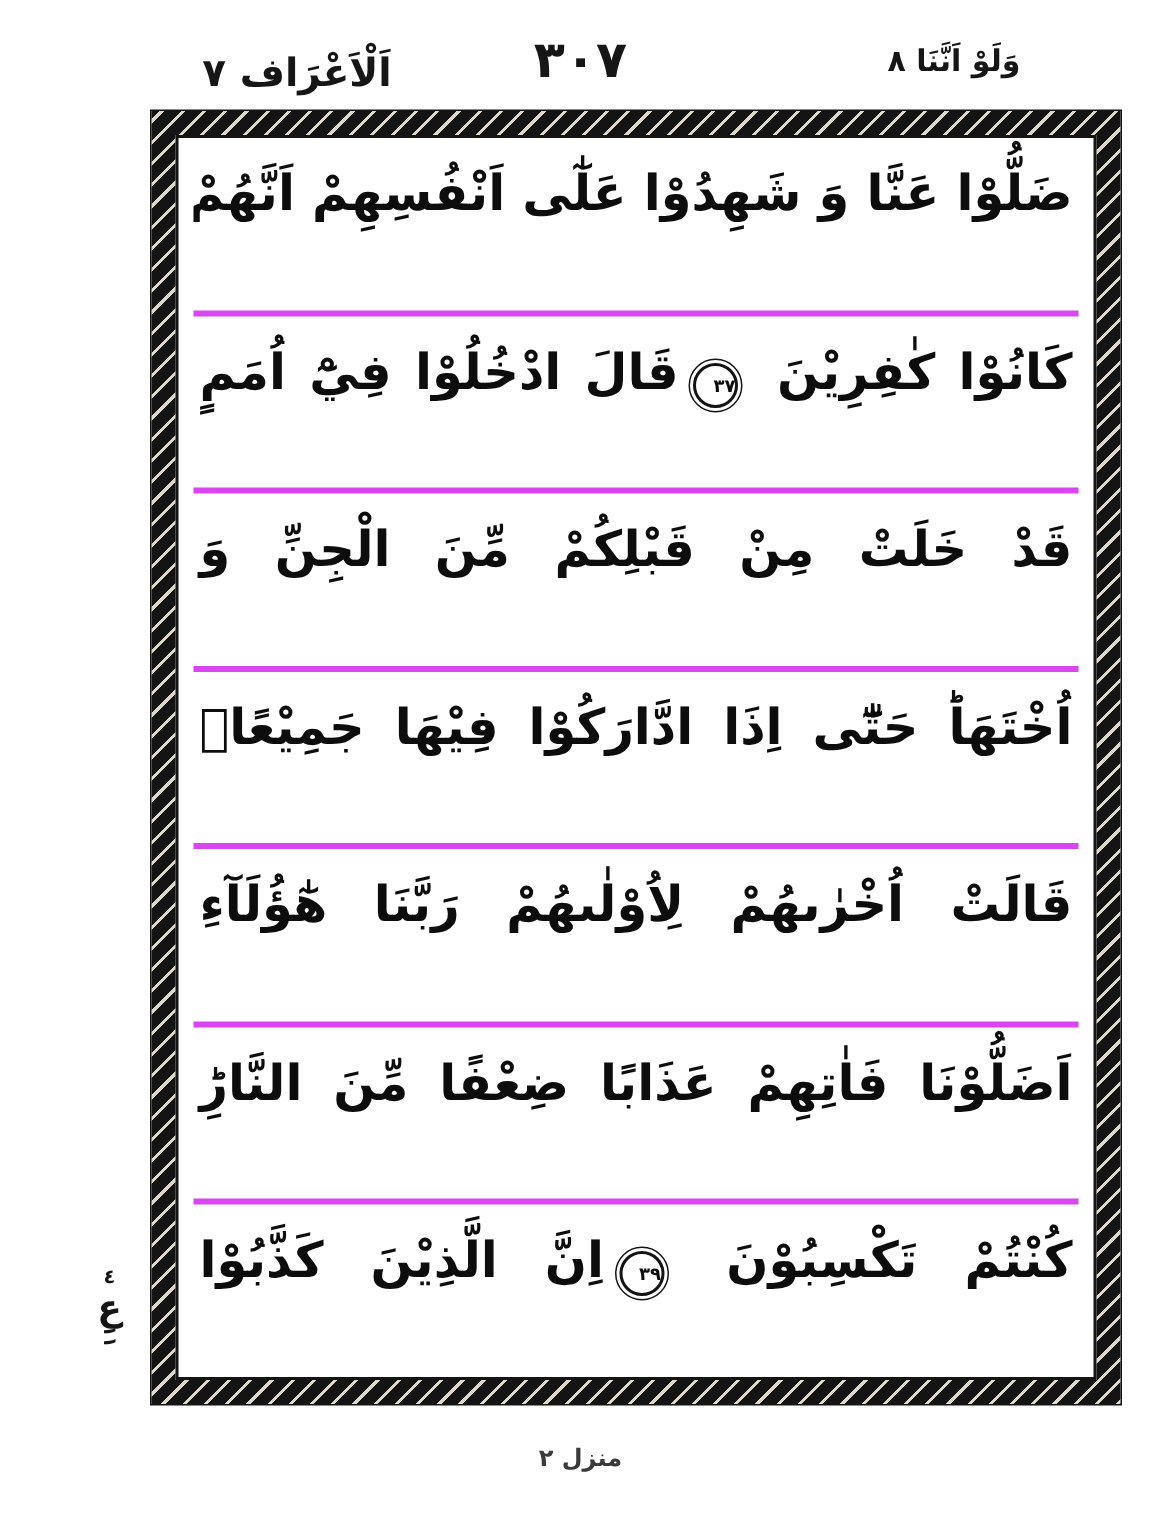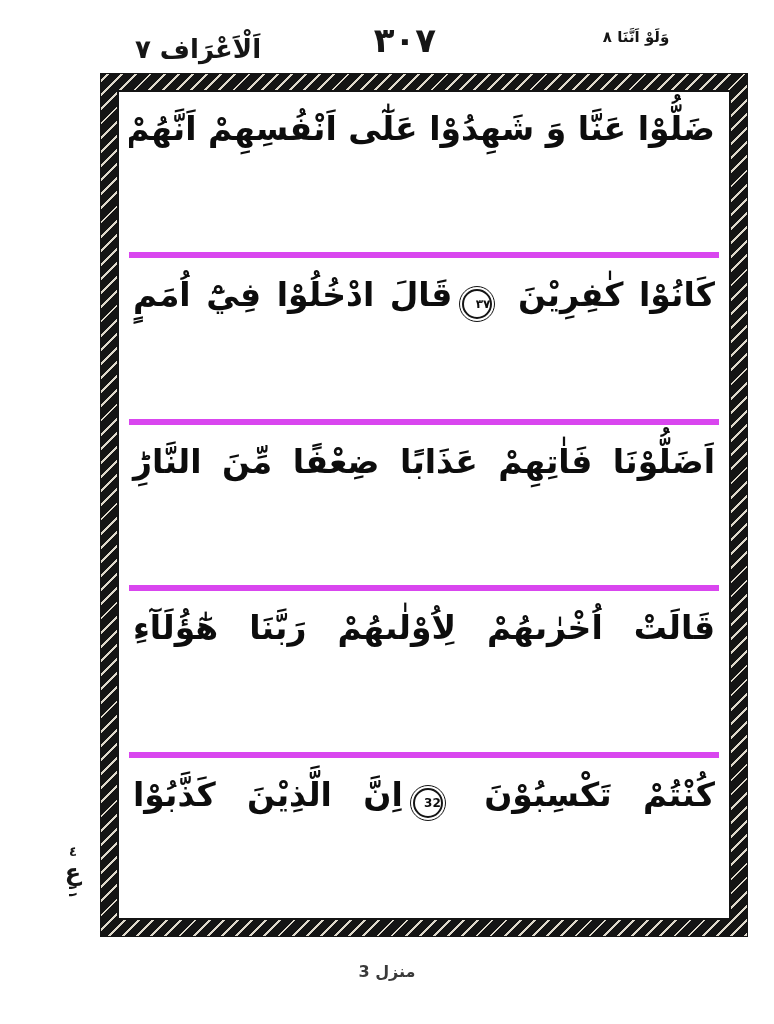--- a/index.html
+++ b/index.html
@@ -15,22 +15,22 @@
 
   
   .hdr {
     position: absolute;
     direction: rtl;
     font-weight: bold;
     color: #161616;
     white-space: nowrap;
   }
   .hdr-surah  { top: 34px; left: 118px; width: 160px; text-align: center; font-size: 26px; }
-  .hdr-page   { top: 20px; left: 316px; width: 120px; text-align: right; font-size: 34px; letter-spacing: 2px; }
-  .hdr-juz    { top: 28px; right: 38px; width: 200px; text-align: center; font-size: 15px; }
+  .hdr-page   { top: 20px; left: 327px; width: 120px; text-align: center; font-size: 34px; letter-spacing: 2px; }
+  .hdr-juz    { top: 28px; right: 38px; width: 200px; text-align: center; font-size: 20px; }
 
   
   .frame {
     position: absolute;
     left: 100px; top: 73px;
     width: 648px; height: 864px;
     border: 1px solid #141414;
     padding: 16px;
     background:
       repeating-linear-gradient(135deg, #141414 0 4px, #ded8cb 4px 6px, #141414 6px 10px);
@@ -48,21 +48,21 @@
   .qline {
     flex: 1 1 0;
     direction: rtl;
     text-align: justify;
     text-align-last: justify;
     font-size: 33px;
     font-weight: bold;
     line-height: 74px;
     white-space: nowrap;
     overflow: hidden;
-    border-bottom: 6px solid #d946ef;
+    border-bottom: 4px solid #d946ef;
     padding: 0 4px;
   }
   .qline:last-child { border-bottom: none; }
   .qtext { letter-spacing: 0.5px; }
 
   
   .ayah-wrap {
     display: inline-block;
     position: relative;
     margin: 0 10px;
@@ -117,27 +117,29 @@
   <div class="hdr hdr-surah">اَلْاَعْرَاف ٧</div>
 
   <div class="hdr hdr-page">٣٠٧</div>
 
   <div class="hdr hdr-juz">وَلَوْ اَنَّنَا ٨</div>
 
   <div class="frame">
     <div class="frame-inner">
         <div class="qline"><span class="qtext">ضَلُّوْا عَنَّا وَ شَهِدُوْا عَلٰٓى اَنْفُسِهِمْ اَنَّهُمْ</span> </div>
         <div class="qline"><span class="qtext">كَانُوْا كٰفِرِيْنَ</span> <span class="ayah-wrap"><span class="ayah-circle">٣٧</span></span><span class="qtext">قَالَ ادْخُلُوْا فِيْٓ اُمَمٍ</span> </div>
+        <div class="qline"><span class="qtext">قَدْ خَلَتْ مِنْ قَبْلِكُمْ مِّنَ الْجِنِّ وَ</span> </div>
+        <div class="qline"><span class="qtext">اُخْتَهَاؕ حَتّٰٓى اِذَا ادَّارَكُوْا فِيْهَا جَمِيْعًاۙ</span> </div>
+        <div class="qline"><span class="qtext">قَالَتْ اُخْرٰىهُمْ لِاُوْلٰىهُمْ رَبَّنَا هٰٓؤُلَآءِ</span> </div>
         <div class="qline"><span class="qtext">اَضَلُّوْنَا فَاٰتِهِمْ عَذَابًا ضِعْفًا مِّنَ النَّارِؕ</span> </div>
-        <div class="qline"><span class="qtext">قَالَتْ اُخْرٰىهُمْ لِاُوْلٰىهُمْ رَبَّنَا هٰٓؤُلَآءِ</span> </div>
-        <div class="qline"><span class="qtext">كُنْتُمْ تَكْسِبُوْنَ</span> <span class="ayah-wrap"><span class="ayah-circle">32</span></span><span class="qtext">اِنَّ الَّذِيْنَ كَذَّبُوْا</span> </div>
+        <div class="qline"><span class="qtext">كُنْتُمْ تَكْسِبُوْنَ</span> <span class="ayah-wrap"><span class="ayah-circle">٣٩</span></span><span class="qtext">اِنَّ الَّذِيْنَ كَذَّبُوْا</span> </div>
       </div>
   </div>
 
   <div class="margin-ruku">
     <span class="num-top">٤</span>
     <span class="ain">ع</span>
     <span class="num-bot">١١</span>
   </div>
 
-  <div class="footer">منزل 3</div>
+  <div class="footer">منزل ٢</div>
 
 </div>
 
 </body></html>

